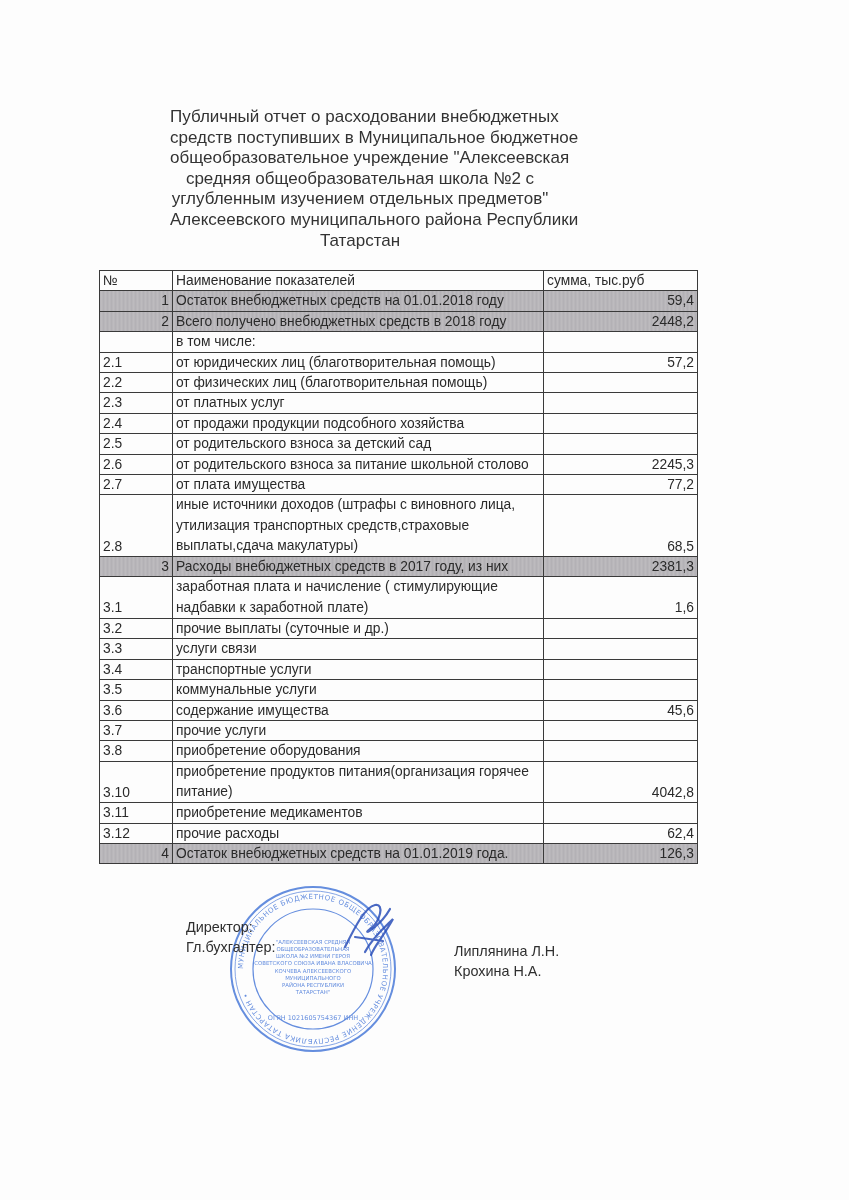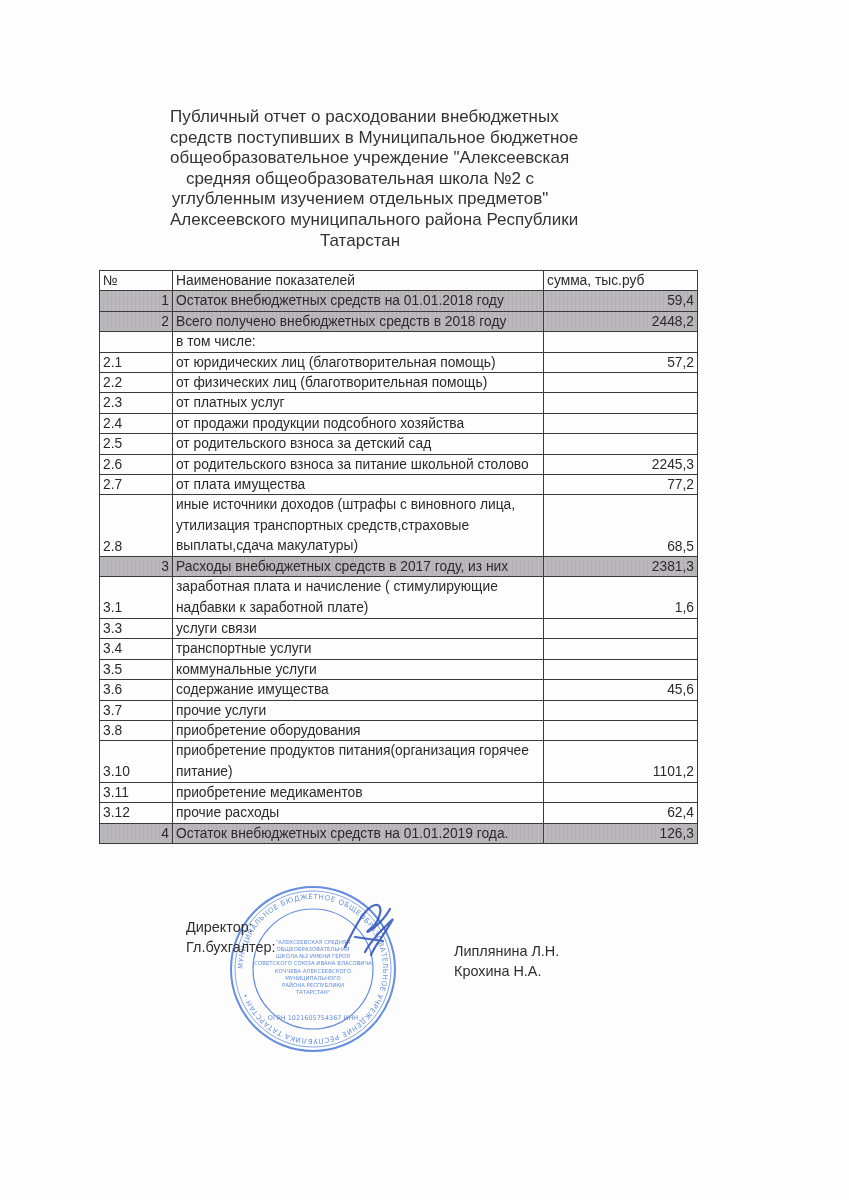--- a/index.html
+++ b/index.html
@@ -173,20 +173,25 @@
         <td class="num-right">3</td>
         <td class="name">Расходы внебюджетных средств в 2017 году, из них</td>
         <td class="sum">2381,3</td>
       </tr>
       <tr>
         <td>3.1</td>
         <td class="name wrap">заработная плата и начисление ( стимулирующие надбавки к заработной плате)</td>
         <td class="sum">1,6</td>
       </tr>
       <tr>
+        <td>3.2</td>
+        <td class="name">прочие выплаты (суточные и др.)</td>
+        <td class="sum"></td>
+      </tr>
+      <tr>
         <td>3.3</td>
         <td class="name">услуги связи</td>
         <td class="sum"></td>
       </tr>
       <tr>
         <td>3.4</td>
         <td class="name">транспортные услуги</td>
         <td class="sum"></td>
       </tr>
       <tr>
@@ -205,21 +210,21 @@
         <td class="sum"></td>
       </tr>
       <tr>
         <td>3.8</td>
         <td class="name">приобретение оборудования</td>
         <td class="sum"></td>
       </tr>
       <tr>
         <td>3.10</td>
         <td class="name wrap">приобретение продуктов питания(организация горячее питание)</td>
-        <td class="sum">1101,2</td>
+        <td class="sum">4042,8</td>
       </tr>
       <tr>
         <td>3.11</td>
         <td class="name">приобретение медикаментов</td>
         <td class="sum"></td>
       </tr>
       <tr>
         <td>3.12</td>
         <td class="name">прочие расходы</td>
         <td class="sum">62,4</td>

